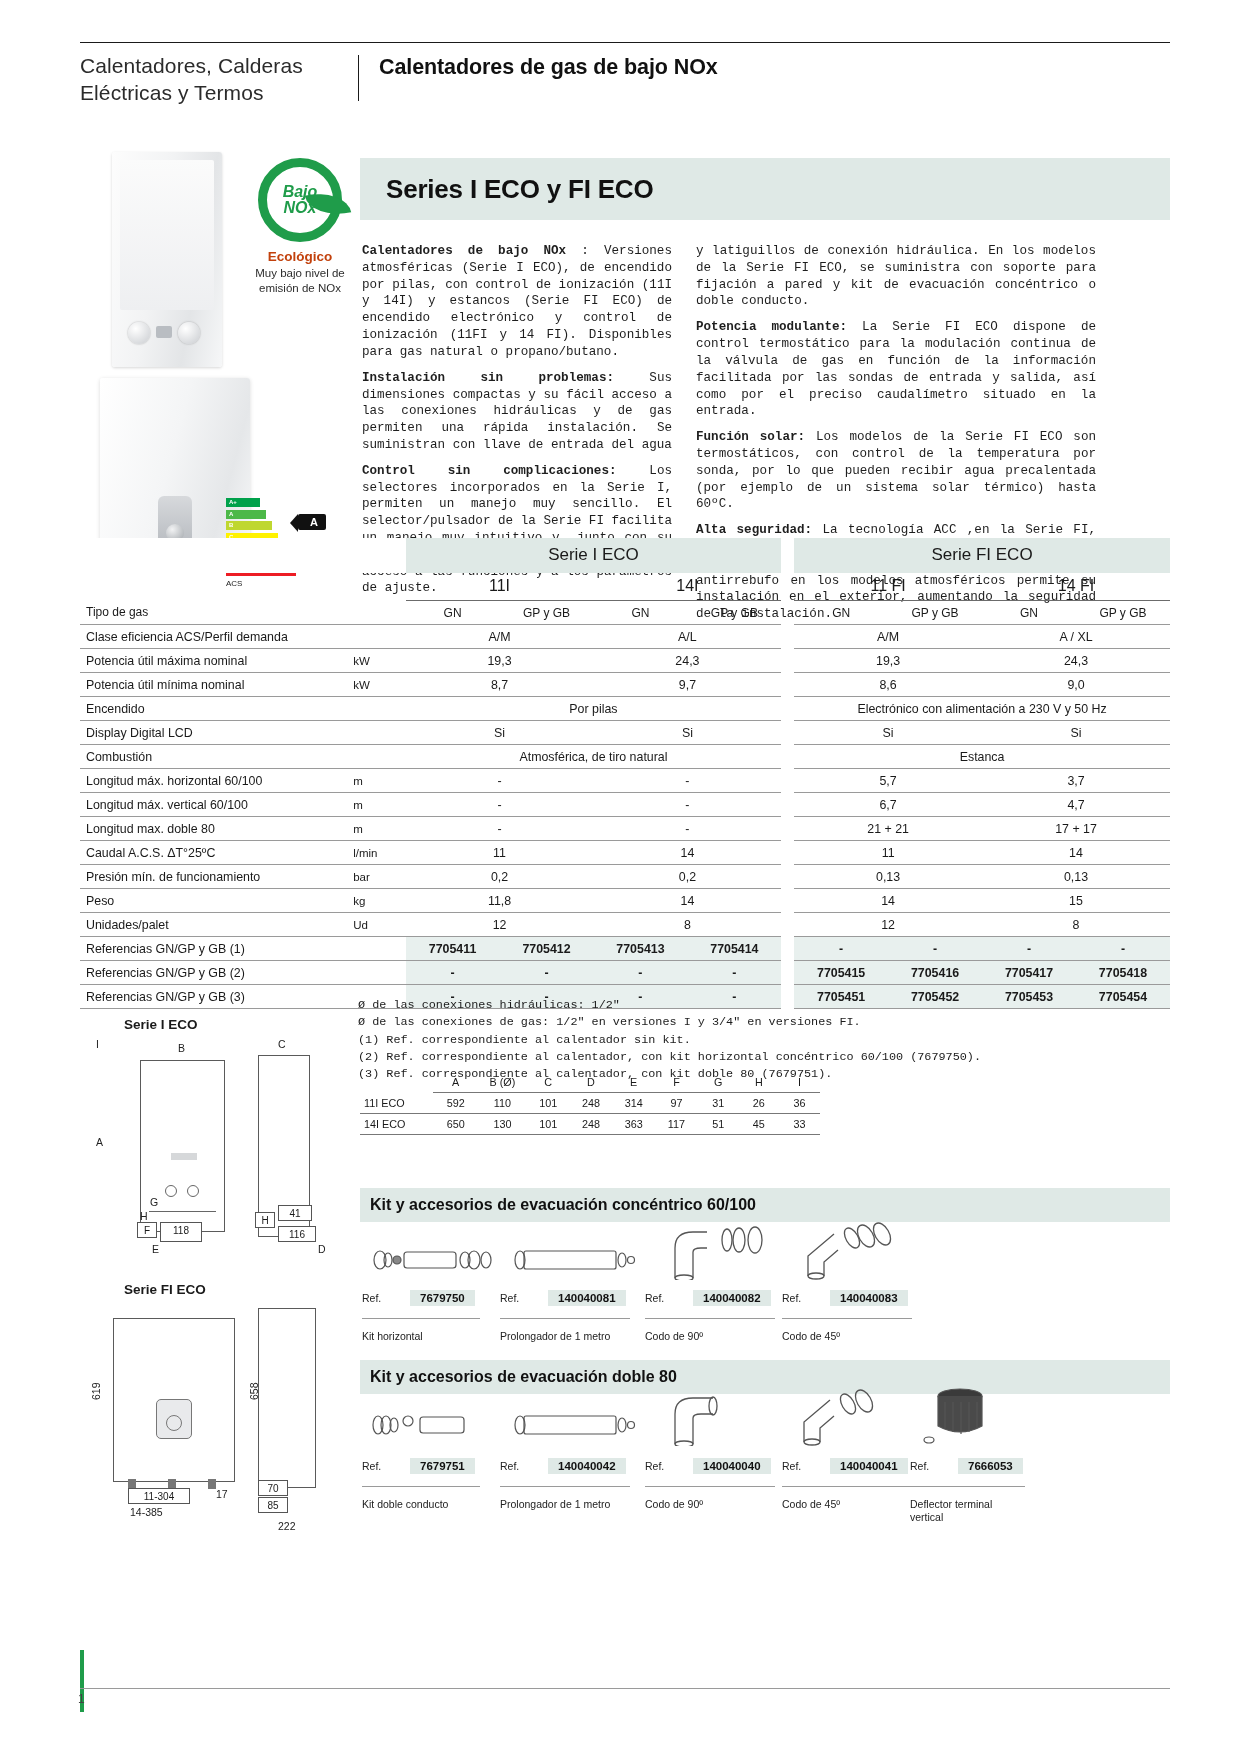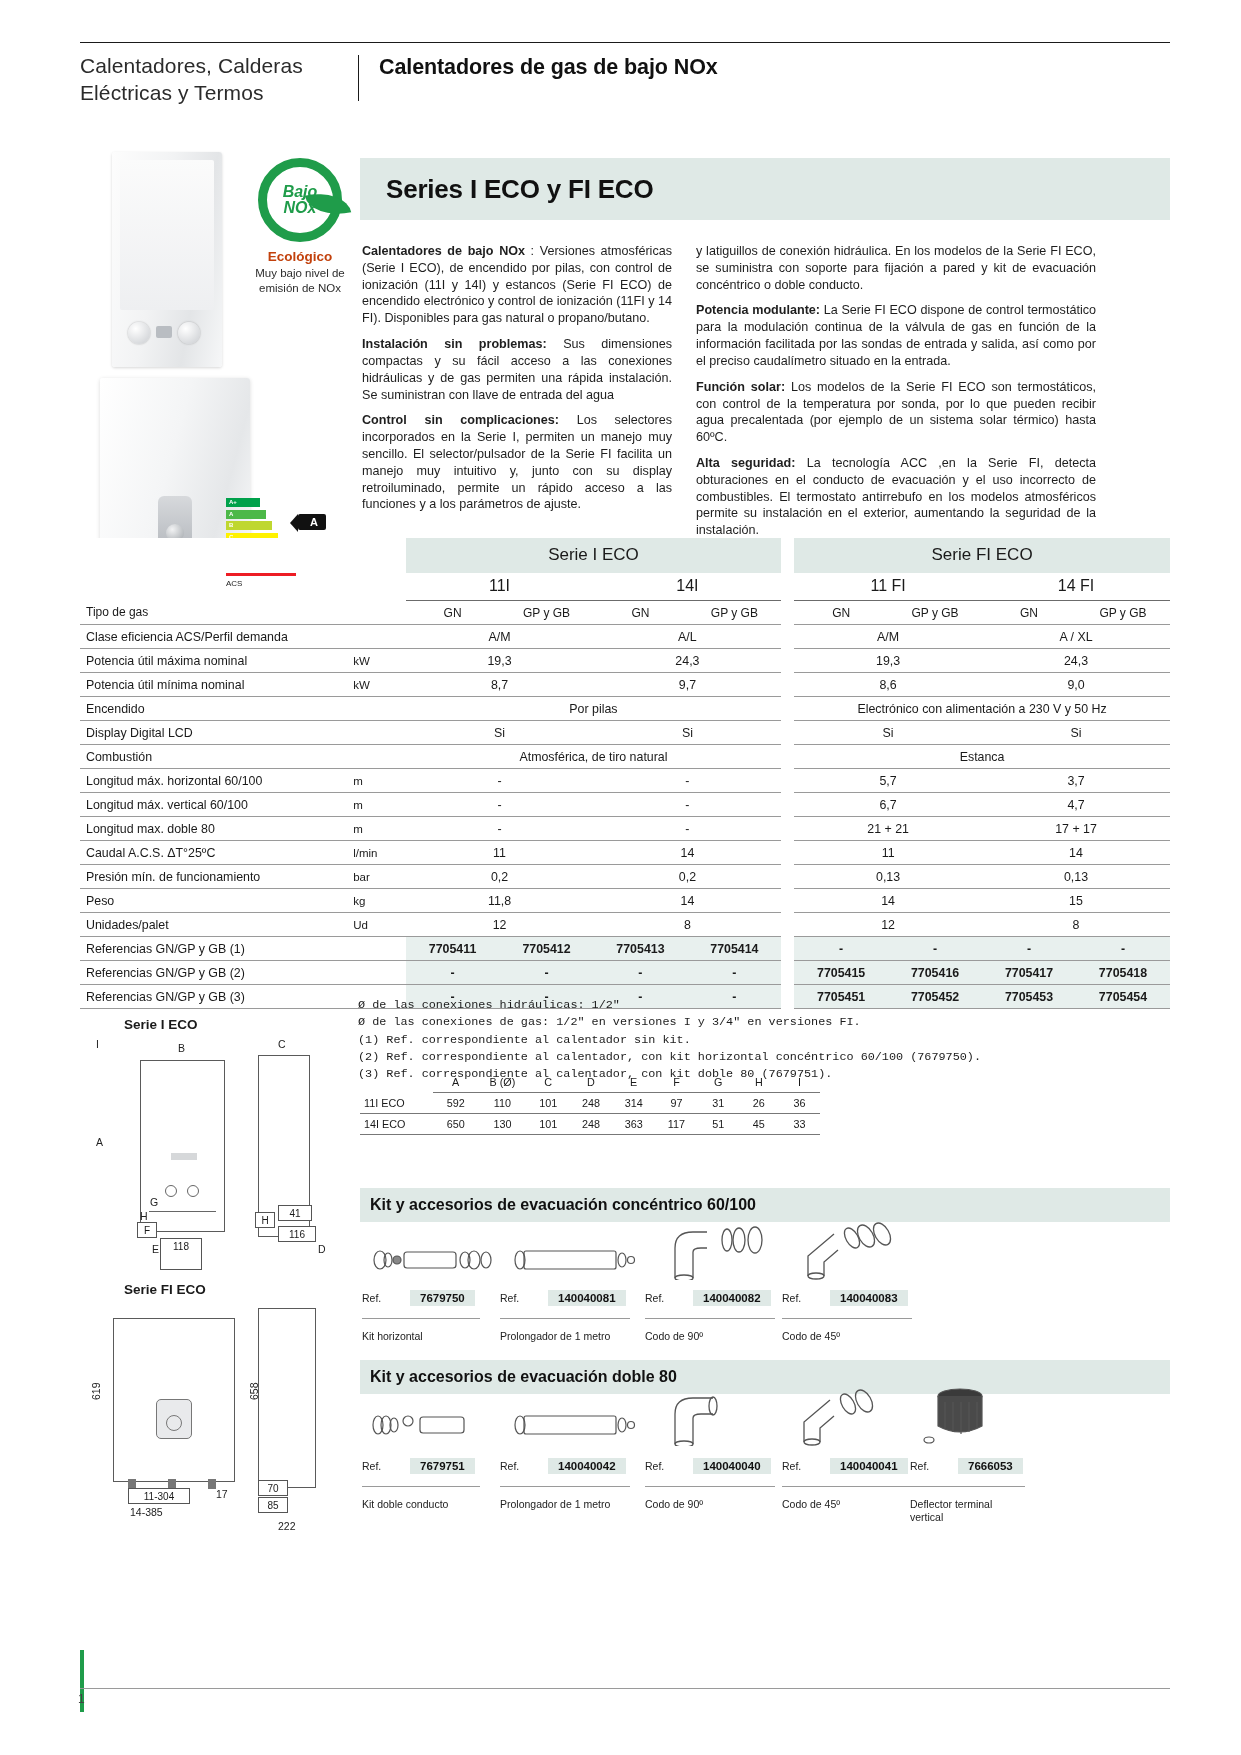--- a/index.html
+++ b/index.html
@@ -63,21 +63,21 @@
   .arrowA:before{ content:""; position:absolute; left:-8px; top:0; border-right:8px solid #111;
             border-top:9px solid transparent; border-bottom:9px solid transparent;}
   .acs { font-size:8px; color:#222; }
 
   
   .banner { position:absolute; left:360px; top:158px; width:810px; height:62px; background:#dfe9e6; }
   .banner h1 { margin:0; font-size:26px; font-weight:bold; color:#111; line-height:62px; padding-left:26px; letter-spacing:-.2px;}
 
   
   .cols { position:absolute; left:362px; top:243px; width:810px; display:flex; gap:24px; }
-  .col { width:310px; font-size:12.6px; line-height:1.335; text-align:justify; color:#1e1e1e; }
+  .col { width:310px; font-size:12.6px; line-height:1.335; text-align:justify; color:#1e1e1e;font-family:Liberation Mono, monospace; }
   .col p { margin:0 0 9px 0; }
   .col b { font-weight:bold; }
   .col.right { width:400px; }
 
   
   .spec { position:absolute; left:80px; top:538px; width:1090px; font-size:12.4px; color:#1a1a1a; }
   .spec table { border-collapse:collapse; width:100%; table-layout:fixed; }
   .grp-hdr td { background:#dfe9e6; text-align:center; font-size:17px; padding:7px 0 8px; color:#1a1a1a; }
   .grp-gap { width:12px; }
   .model-row td { text-align:center; font-size:16px; padding:4px 0 5px; border-bottom:1px solid #6b6b6b; }
@@ -391,21 +391,21 @@
     <div style="position:absolute;left:8px;top:150px;right:8px;height:1px;background:#666"></div>
   </div>
   <div class="draw-box" style="left:258px; top:1055px; width:52px; height:182px;"></div>
   <div class="dimlbl" style="left:178px; top:1042px;">B</div>
   <div class="dimlbl" style="left:278px; top:1038px;">C</div>
   <div class="dimlbl" style="left:96px; top:1038px;">I</div>
   <div class="dimlbl" style="left:96px; top:1136px;">A</div>
   <div class="dimlbl" style="left:150px; top:1196px;">G</div>
   <div class="dimlbl" style="left:140px; top:1210px;">H</div>
   <div class="dimbox" style="left:137px; top:1222px; width:20px; height:16px; line-height:16px;">F</div>
-  <div class="dimbox" style="left:160px; top:1222px; width:42px; height:32px; line-height:16px;margin-top:16px;">118</div>
+  <div class="dimbox" style="left:160px; top:1222px; width:42px; height:20px; line-height:16px;">118</div>
   <div class="dimlbl" style="left:152px; top:1243px;">E</div>
   <div class="dimbox" style="left:255px; top:1212px; width:20px; height:16px; line-height:16px;">H</div>
   <div class="dimbox" style="left:278px; top:1205px; width:34px; height:16px; line-height:16px;">41</div>
   <div class="dimbox" style="left:278px; top:1226px; width:38px; height:16px; line-height:16px;">116</div>
   <div class="dimlbl" style="left:318px; top:1243px;">D</div>
 
   <div class="dimtitle" style="left:124px; top:1282px;">Serie FI ECO</div>
   <div class="draw-box" style="left:113px; top:1318px; width:122px; height:164px;">
     <div style="position:absolute;left:42px;top:80px;width:36px;height:40px;border:1px solid #777;border-radius:5px;background:#e9eaec"></div>
     <div style="position:absolute;left:52px;top:96px;width:16px;height:16px;border-radius:50%;border:1px solid #777"></div>

